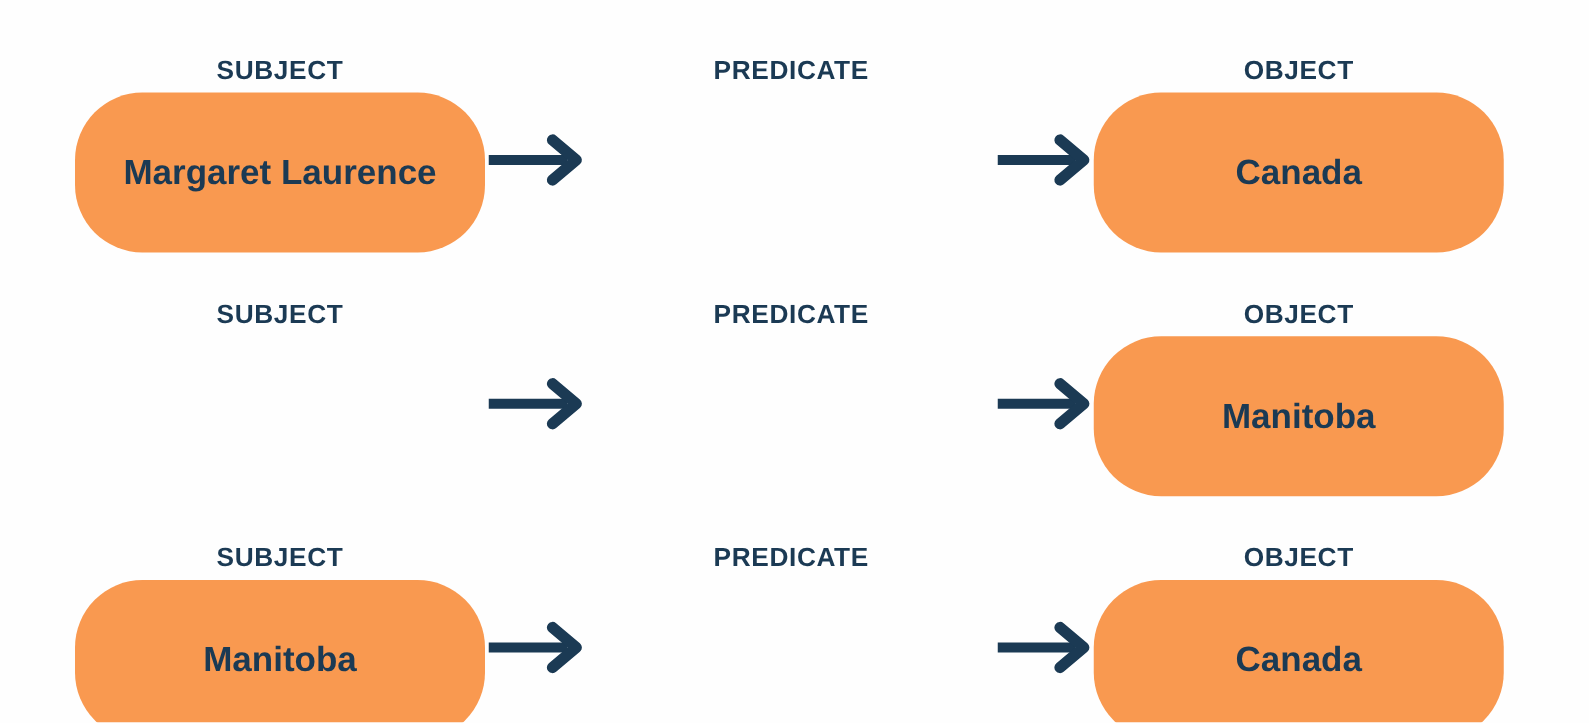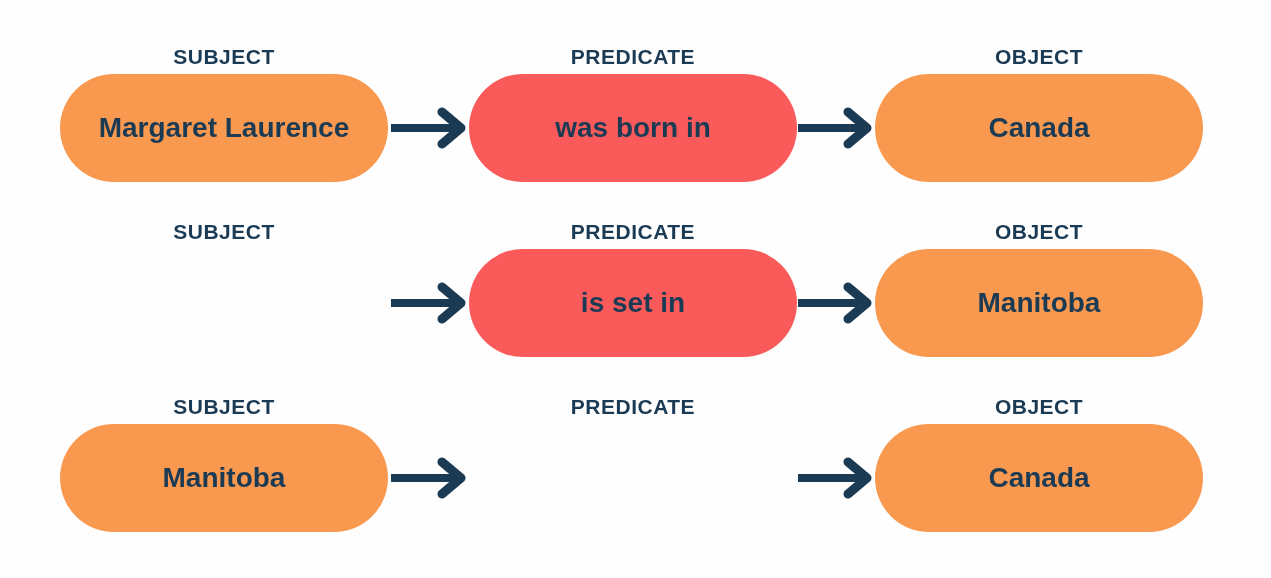--- a/index.html
+++ b/index.html
@@ -30,21 +30,21 @@
     height: 22px;
     line-height: 22px;
     margin-bottom: 6px;
     text-align: center;
     font-size: 21px;
     font-weight: 700;
     letter-spacing: 0.5px;
     color: #1B3A54;
   }
   .pill {
-    height: 108px;
+    height: 128px;
     border-radius: 54px;
     display: flex;
     align-items: center;
     justify-content: center;
     text-align: center;
     font-size: 28px;
     font-weight: 700;
     color: #1B3A54;
   }
   .pill-entity { background: #F99950; }
@@ -72,23 +72,20 @@
       </div>
     </div>
     <div class="arrow-wrap gap-a">
       <svg class="arrow-svg" width="78" height="44" viewBox="0 0 78 44" fill="none">
         <line x1="1" y1="22" x2="64" y2="22" stroke="#1B3A54" stroke-width="8"></line>
         <polyline points="52,6 71,22 52,38" stroke="#1B3A54" stroke-width="9" fill="none" stroke-linecap="round" stroke-linejoin="round"></polyline>
       </svg>
     </div>
     <div class="col">
       <div class="col-label">PREDICATE</div>
-      <div class="pill pill-predicate">
-        <span>was born in</span>
-      </div>
     </div>
     <div class="arrow-wrap gap-b">
       <svg class="arrow-svg" width="76" height="44" viewBox="0 0 76 44" fill="none">
         <line x1="0" y1="22" x2="62" y2="22" stroke="#1B3A54" stroke-width="8"></line>
         <polyline points="50,6 69,22 50,38" stroke="#1B3A54" stroke-width="9" fill="none" stroke-linecap="round" stroke-linejoin="round"></polyline>
       </svg>
     </div>
     <div class="col">
       <div class="col-label">OBJECT</div>
       <div class="pill pill-entity">
@@ -102,23 +99,20 @@
       <div class="col-label">SUBJECT</div>
     </div>
     <div class="arrow-wrap gap-a">
       <svg class="arrow-svg" width="78" height="44" viewBox="0 0 78 44" fill="none">
         <line x1="1" y1="22" x2="64" y2="22" stroke="#1B3A54" stroke-width="8"></line>
         <polyline points="52,6 71,22 52,38" stroke="#1B3A54" stroke-width="9" fill="none" stroke-linecap="round" stroke-linejoin="round"></polyline>
       </svg>
     </div>
     <div class="col">
       <div class="col-label">PREDICATE</div>
-      <div class="pill pill-predicate">
-        <span>is set in</span>
-      </div>
     </div>
     <div class="arrow-wrap gap-b">
       <svg class="arrow-svg" width="76" height="44" viewBox="0 0 76 44" fill="none">
         <line x1="0" y1="22" x2="62" y2="22" stroke="#1B3A54" stroke-width="8"></line>
         <polyline points="50,6 69,22 50,38" stroke="#1B3A54" stroke-width="9" fill="none" stroke-linecap="round" stroke-linejoin="round"></polyline>
       </svg>
     </div>
     <div class="col">
       <div class="col-label">OBJECT</div>
       <div class="pill pill-entity">

